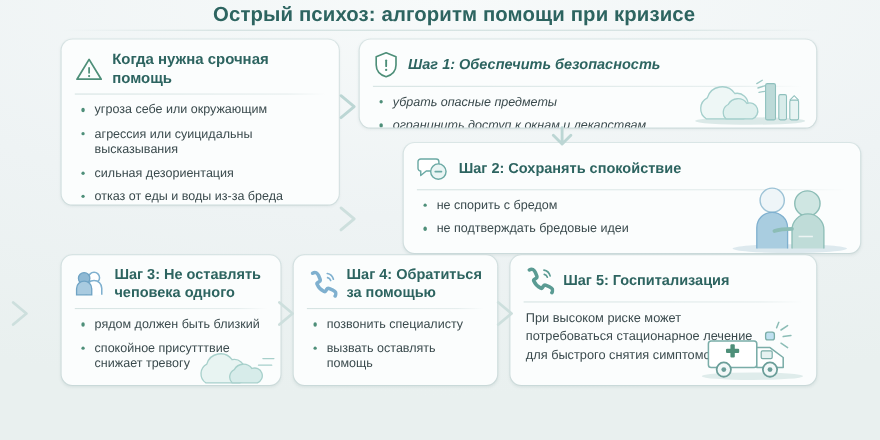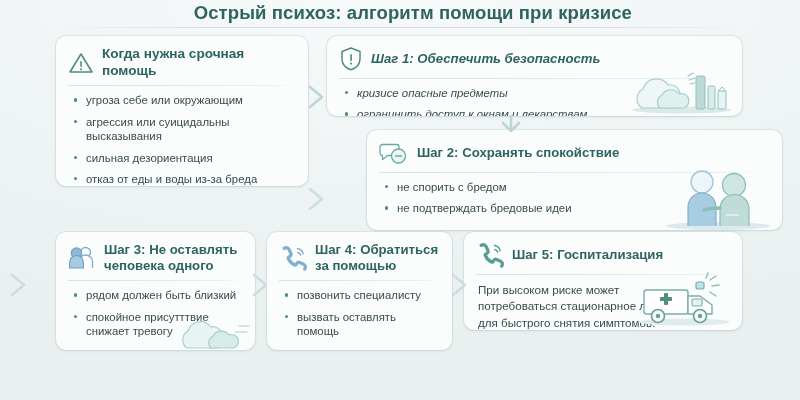--- a/index.html
+++ b/index.html
@@ -105,21 +105,21 @@
     padding: 7px 12px 8px 14px;
     max-width: 215px;
   }
 
   
   #card-warning { left: 56px;  top: 36px;  width: 252px; height: 150px; }
   #card-step1   { left: 327px; top: 36px;  width: 415px; height: 80px; font-style: italic; }
   #card-step2   { left: 327px; top: 130px; width: 415px; height: 100px; margin-left: 40px; }
   #card-step3   { left: 56px;  top: 232px; width: 199px; height: 118px; }
   #card-step4   { left: 267px; top: 232px; width: 185px; height: 118px; }
-  #card-step5   { left: 464px; top: 232px; width: 278px; height: 98px; }
+  #card-step5   { left: 464px; top: 232px; width: 278px; height: 118px; }
 
   
   #card-warning .card-title { font-size: 13.6px; }
 
   
   .arrow {
     position: absolute;
     line-height: 0;
   }
 
@@ -169,21 +169,21 @@
         <svg width="24" height="26" viewBox="0 0 24 26">
           <path d="M12 2 L21 5.5 V13 C21 18.5 16.8 22.2 12 23.8 C7.2 22.2 3 18.5 3 13 V5.5 Z" fill="#ffffff" stroke="#4e8f79" stroke-width="1.5" stroke-linejoin="round"></path>
           <rect x="11.2" y="8" width="1.7" height="7" rx=".85" fill="#4e8f79"></rect>
           <circle cx="12.05" cy="17.6" r="1.05" fill="#4e8f79"></circle>
         </svg>
       </span>
       <span class="card-title">Шаг 1: Обеспечить безопасность</span>
     </div>
     <div class="head-rule"></div>
     <ul class="bullets">
-      <li>кризисе опасные предметы</li>
+      <li>убрать опасные предметы</li>
       <li>огранинить доступ к окнам и лекарствам</li>
     </ul>
     <div class="art" id="art-city">
       <svg width="108" height="48" viewBox="0 0 108 48">
         <ellipse cx="56" cy="44" rx="50" ry="3.4" fill="#dbe9e8"></ellipse>
         <rect x="70" y="10" width="9" height="33" rx="1.6" fill="#bcdad8" stroke="#8ec0bd" stroke-width="1"></rect>
         <rect x="82" y="20" width="7" height="23" rx="1.4" fill="#d8ecea" stroke="#8ec0bd" stroke-width="1"></rect>
         <rect x="92" y="25" width="8" height="18" rx="1.4" fill="#e8f4f3" stroke="#8ec0bd" stroke-width="1"></rect>
         <path d="M92 25 l4-4 l4 4" fill="none" stroke="#8ec0bd" stroke-width="1"></path>
         <path d="M16 42 a11 11 0 0 1 1-19 a14 14 0 0 1 25-4 a10 10 0 0 1 12 11 a8 8 0 0 1 -4 12 Z" fill="#eef7f6" stroke="#a4cfcc" stroke-width="1.2"></path>

